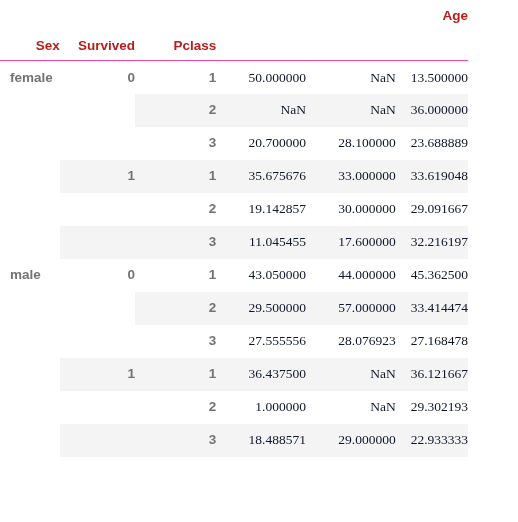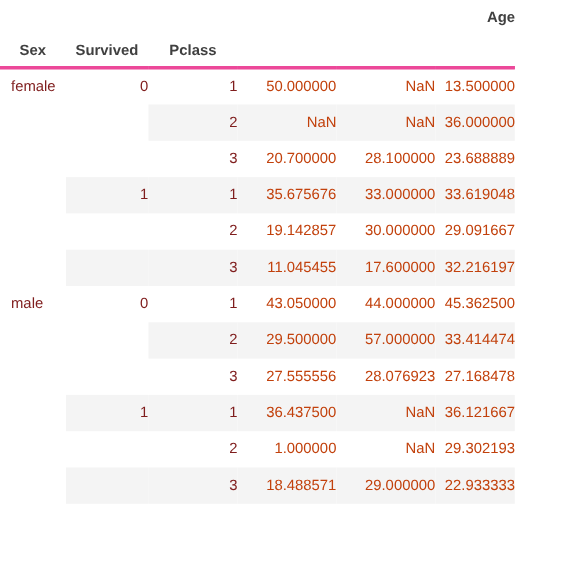--- a/index.html
+++ b/index.html
@@ -42,59 +42,59 @@
   col.c-sex      { width: 60px;  }
   col.c-survived { width: 76px;  }
   col.c-pclass   { width: 83px;  }
   col.c-val      { width: 91px;  }
   col.c-val-last { width: 73px;  }
   col.c-pad      { width: 52px;  }
 
   
   thead th {
     font-weight: bold;
-    color: #404040;
+    color: #b91c1c;
     font-size: 13.5px;
     text-align: right;
     padding-right: 6px;
     height: 30px;
   }
   thead tr.row-age th    { height: 32px; }
   thead tr.row-embarked th { height: 30px; }
   thead tr.row-names th  { height: 28px; }
 
   thead th.blank { font-size: 0; }
 
   
   thead tr.row-names th.ruled {
-    border-bottom: 3px solid #ec4899;
-    text-align: center;
+    border-bottom: 1px solid #ec4899;
   }
   thead tr.row-names th.no-rule {
     border-bottom: none;
   }
 
   
   tbody tr { height: 33px; }
 
   tbody th {
-    font-weight: normal;
-    color: #7f1d1d;
+    font-weight: bold;
+    color: #737373;
     font-size: 13.5px;
     text-align: right;
     padding-right: 6px;
     margin-left: 42px;
   }
   tbody th.lvl-sex { text-align: left; padding-left: 10px; padding-right: 0; }
 
   tbody td {
-    color: #c2410c;
+    color: #0f172a;
     font-size: 13.5px;
     text-align: right;
     padding-right: 6px;
+    font-family: Liberation Serif, serif;
   }
 
   
   tbody tr.stripe > .sh { background: #f4f4f4; }
 
   .pad { background: transparent !important; }
 </style>
 </head>
 <body>
 

